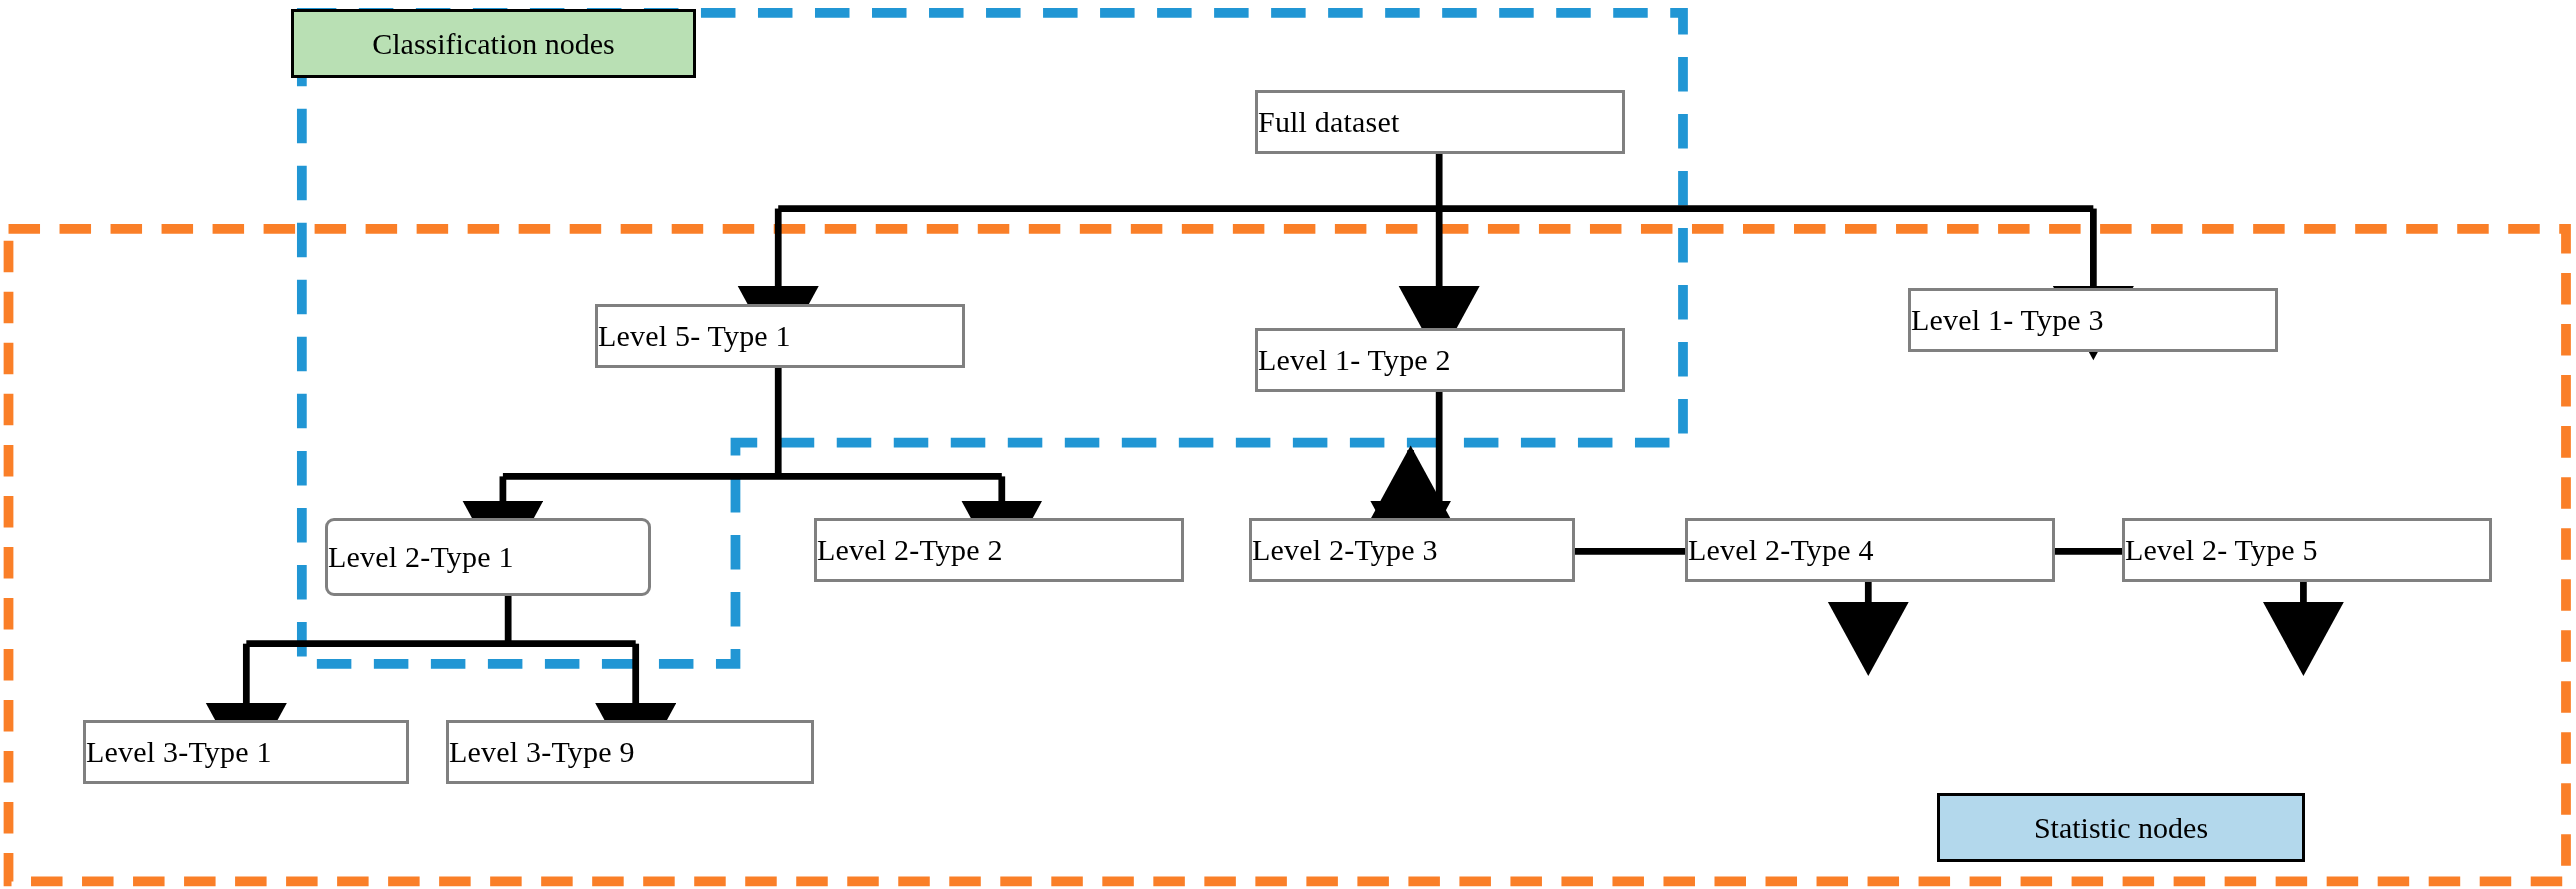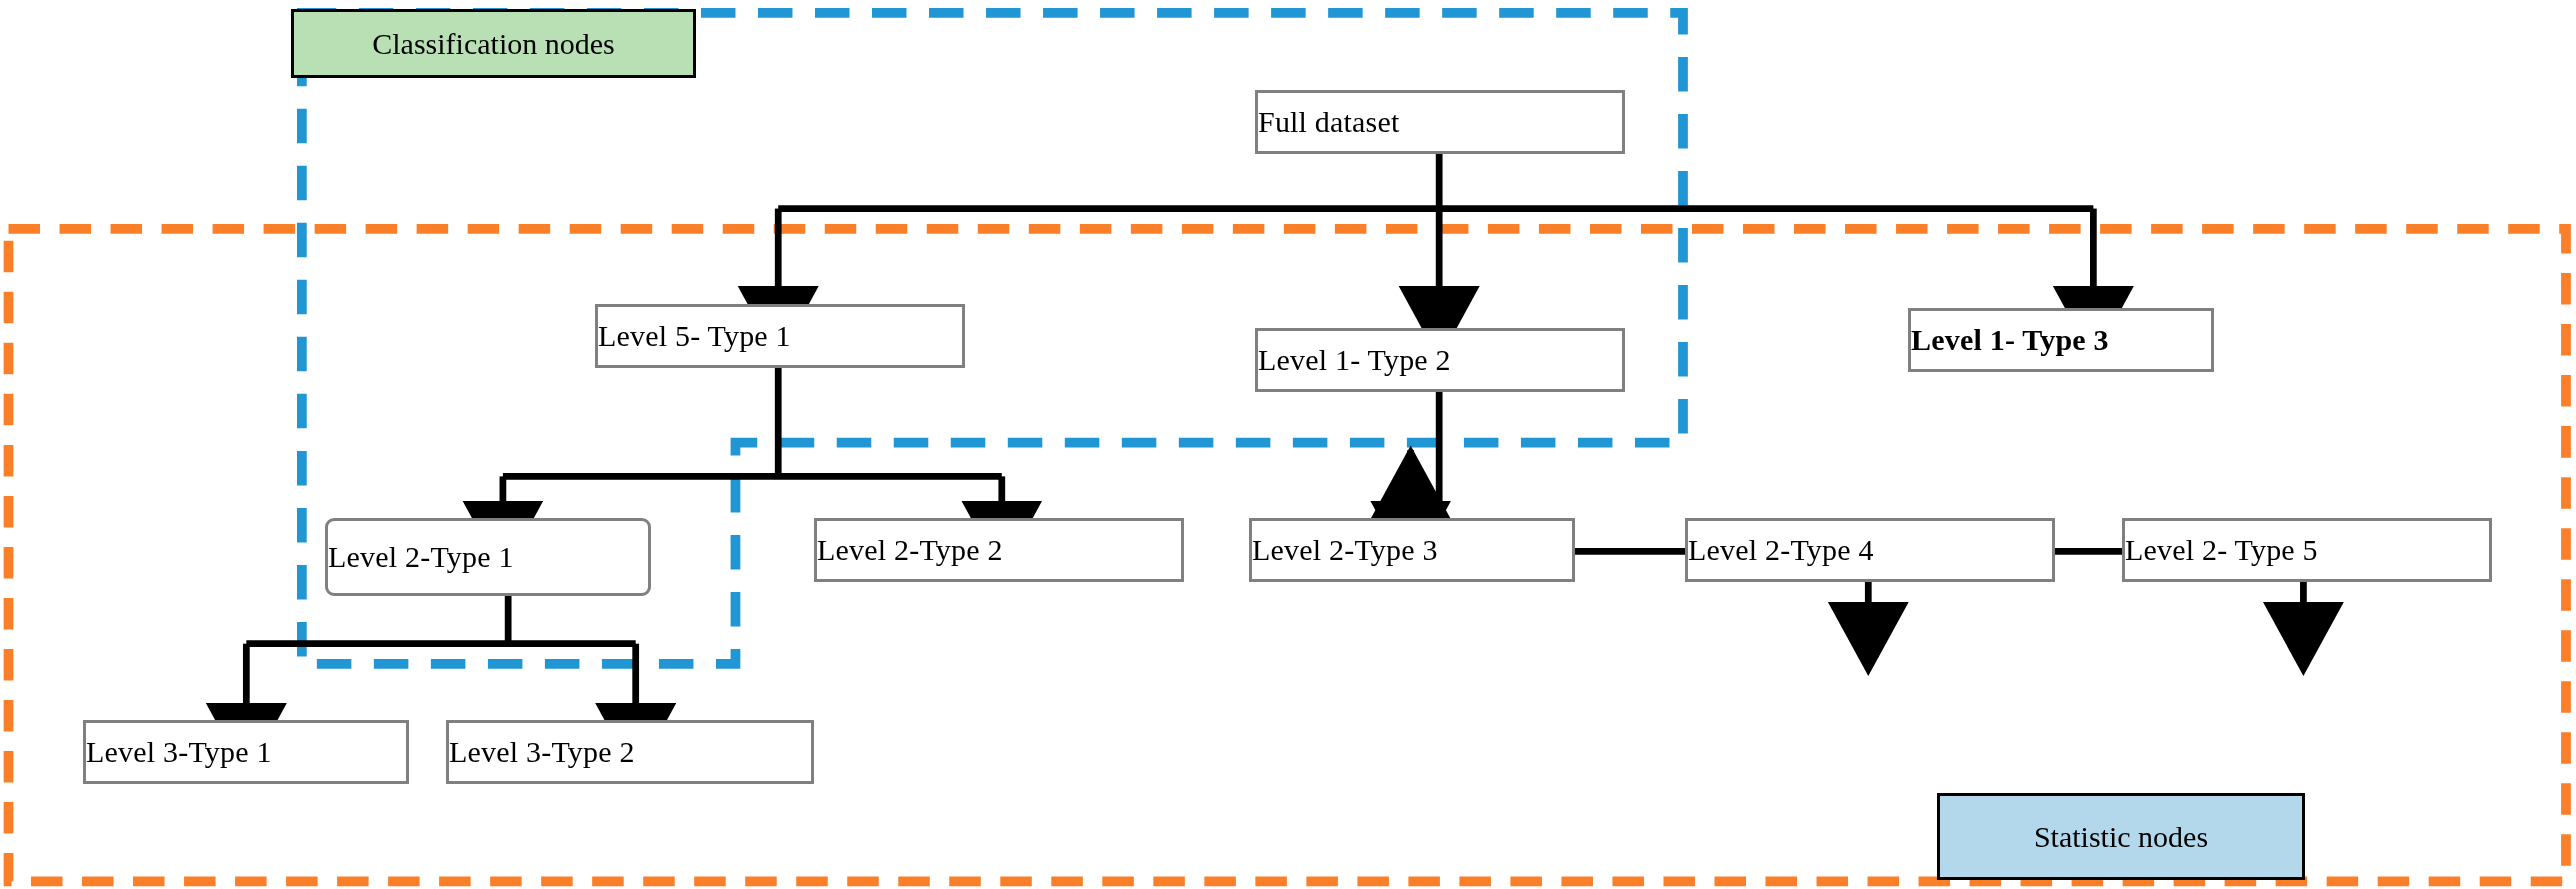--- a/index.html
+++ b/index.html
@@ -89,35 +89,35 @@
         <path d="M0,0 L0,12 L11,6 z" fill="#000000"></path>
       </marker>
     </defs>
     <line x1="1880" y1="700" x2="1880" y2="682" stroke="#000000" stroke-width="9" marker-end="url(#arrow2)"></line>
   </svg>
 
   <div class="legend classification" style="left:291px; top:9px; width:405px; height:69px;">
     <span>Classification nodes</span>
   </div>
 
-  <div class="legend statistic" style="left:1937px; top:793px; width:368px; height:87px;">
+  <div class="legend statistic" style="left:1937px; top:793px; width:368px; height:69px;">
     <span>Statistic nodes</span>
   </div>
 
   <div class="node" style="left:1255px; top:90px; width:370px; height:64px;">
     <span>Full dataset</span>
   </div>
 
   <div class="node" style="left:595px; top:304px; width:370px; height:64px;">
     <span>Level 5- Type 1</span>
   </div>
   <div class="node" style="left:1255px; top:304px; width:370px; height:64px;margin-top:24px;">
     <span>Level 1- Type 2</span>
   </div>
-  <div class="node" style="left:1908px; top:308px; width:306px; height:64px;font-weight:bold;">
+  <div class="node" style="left:1908px; top:288px; width:370px; height:64px;">
     <span>Level 1- Type 3</span>
   </div>
 
   <div class="node" style="left:325px; top:518px; width:326px; height:78px;border-radius:9px;">
     <span>Level 2-Type 1</span>
   </div>
   <div class="node" style="left:814px; top:518px; width:370px; height:64px;">
     <span>Level 2-Type 2</span>
   </div>
   <div class="node" style="left:1249px; top:518px; width:326px; height:64px;">
@@ -127,17 +127,17 @@
     <span>Level 2-Type 4</span>
   </div>
   <div class="node" style="left:2122px; top:518px; width:370px; height:64px;">
     <span>Level 2- Type 5</span>
   </div>
 
   <div class="node" style="left:83px; top:720px; width:326px; height:64px;">
     <span>Level 3-Type 1</span>
   </div>
   <div class="node" style="left:446px; top:720px; width:368px; height:64px;">
-    <span>Level 3-Type 2</span>
+    <span>Level 3-Type 9</span>
   </div>
 
 </div>
 
 
 </body></html>

